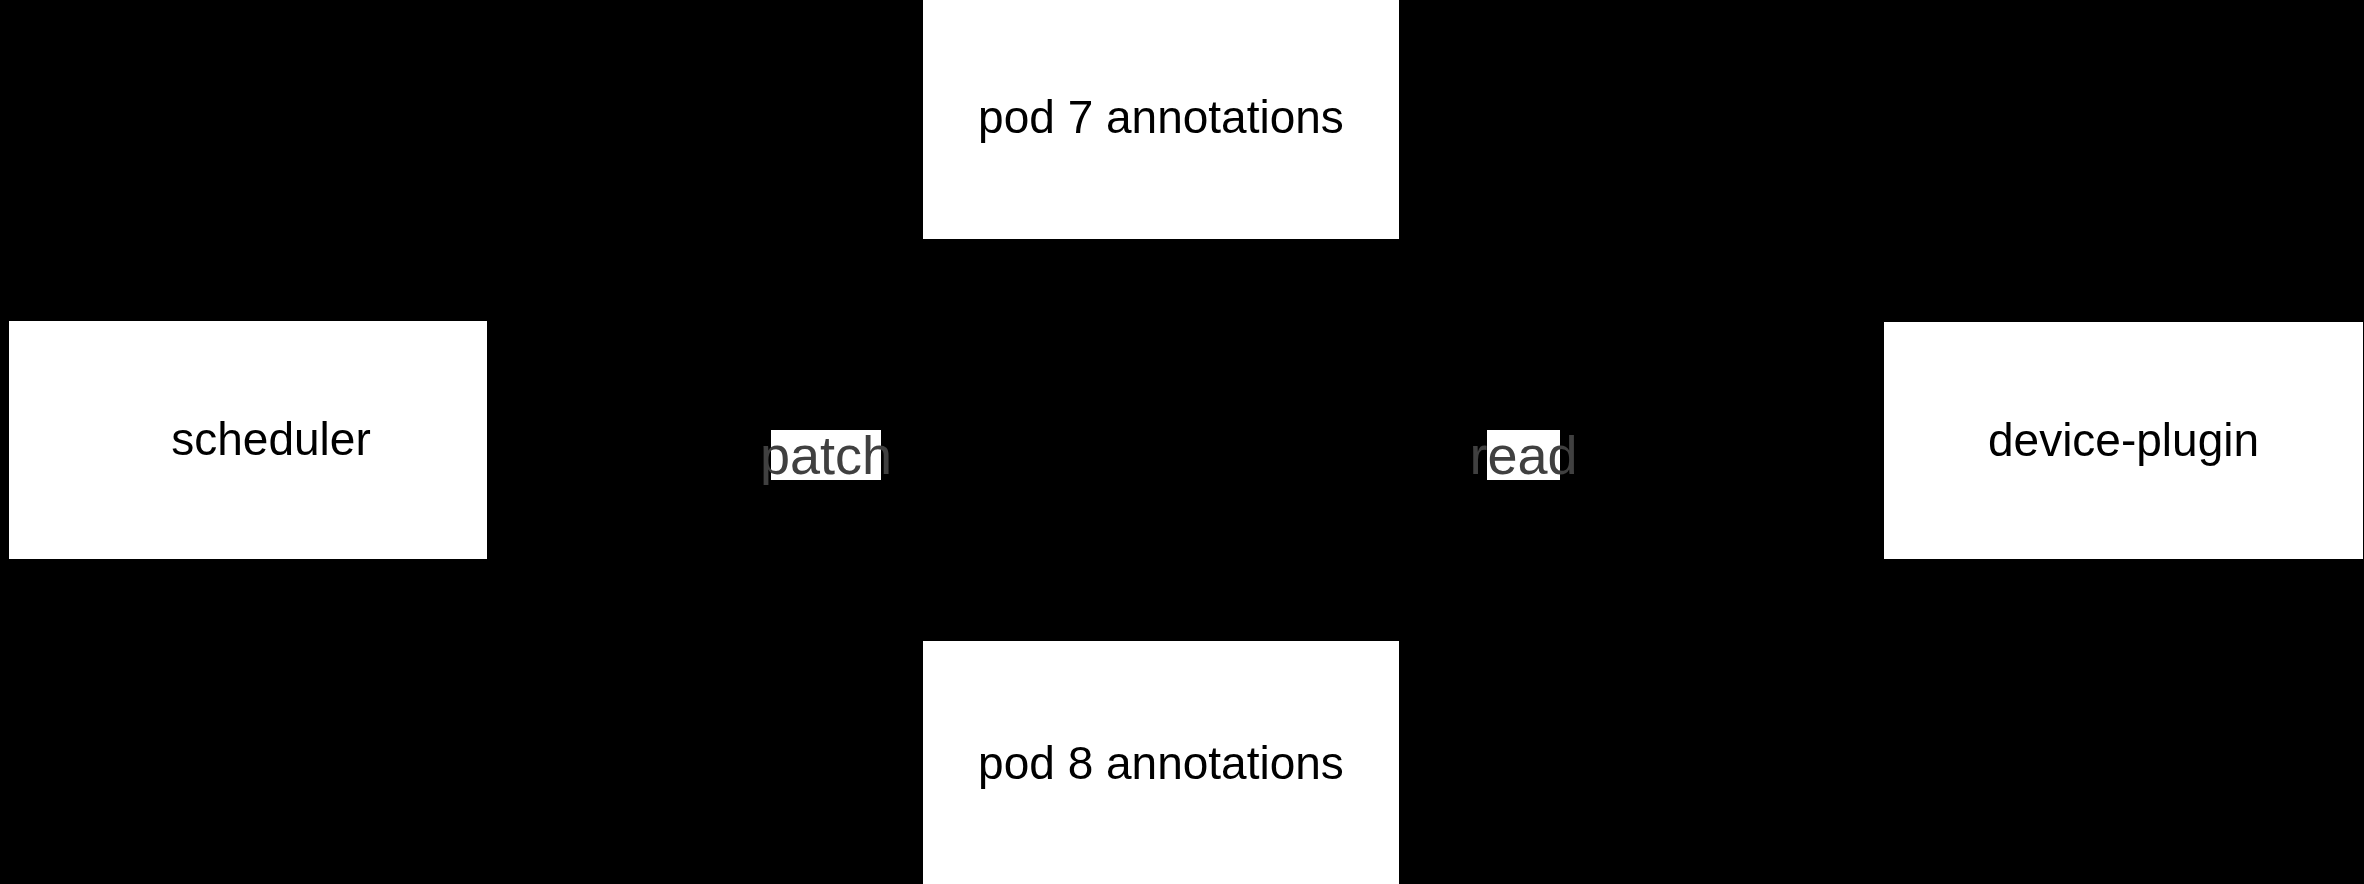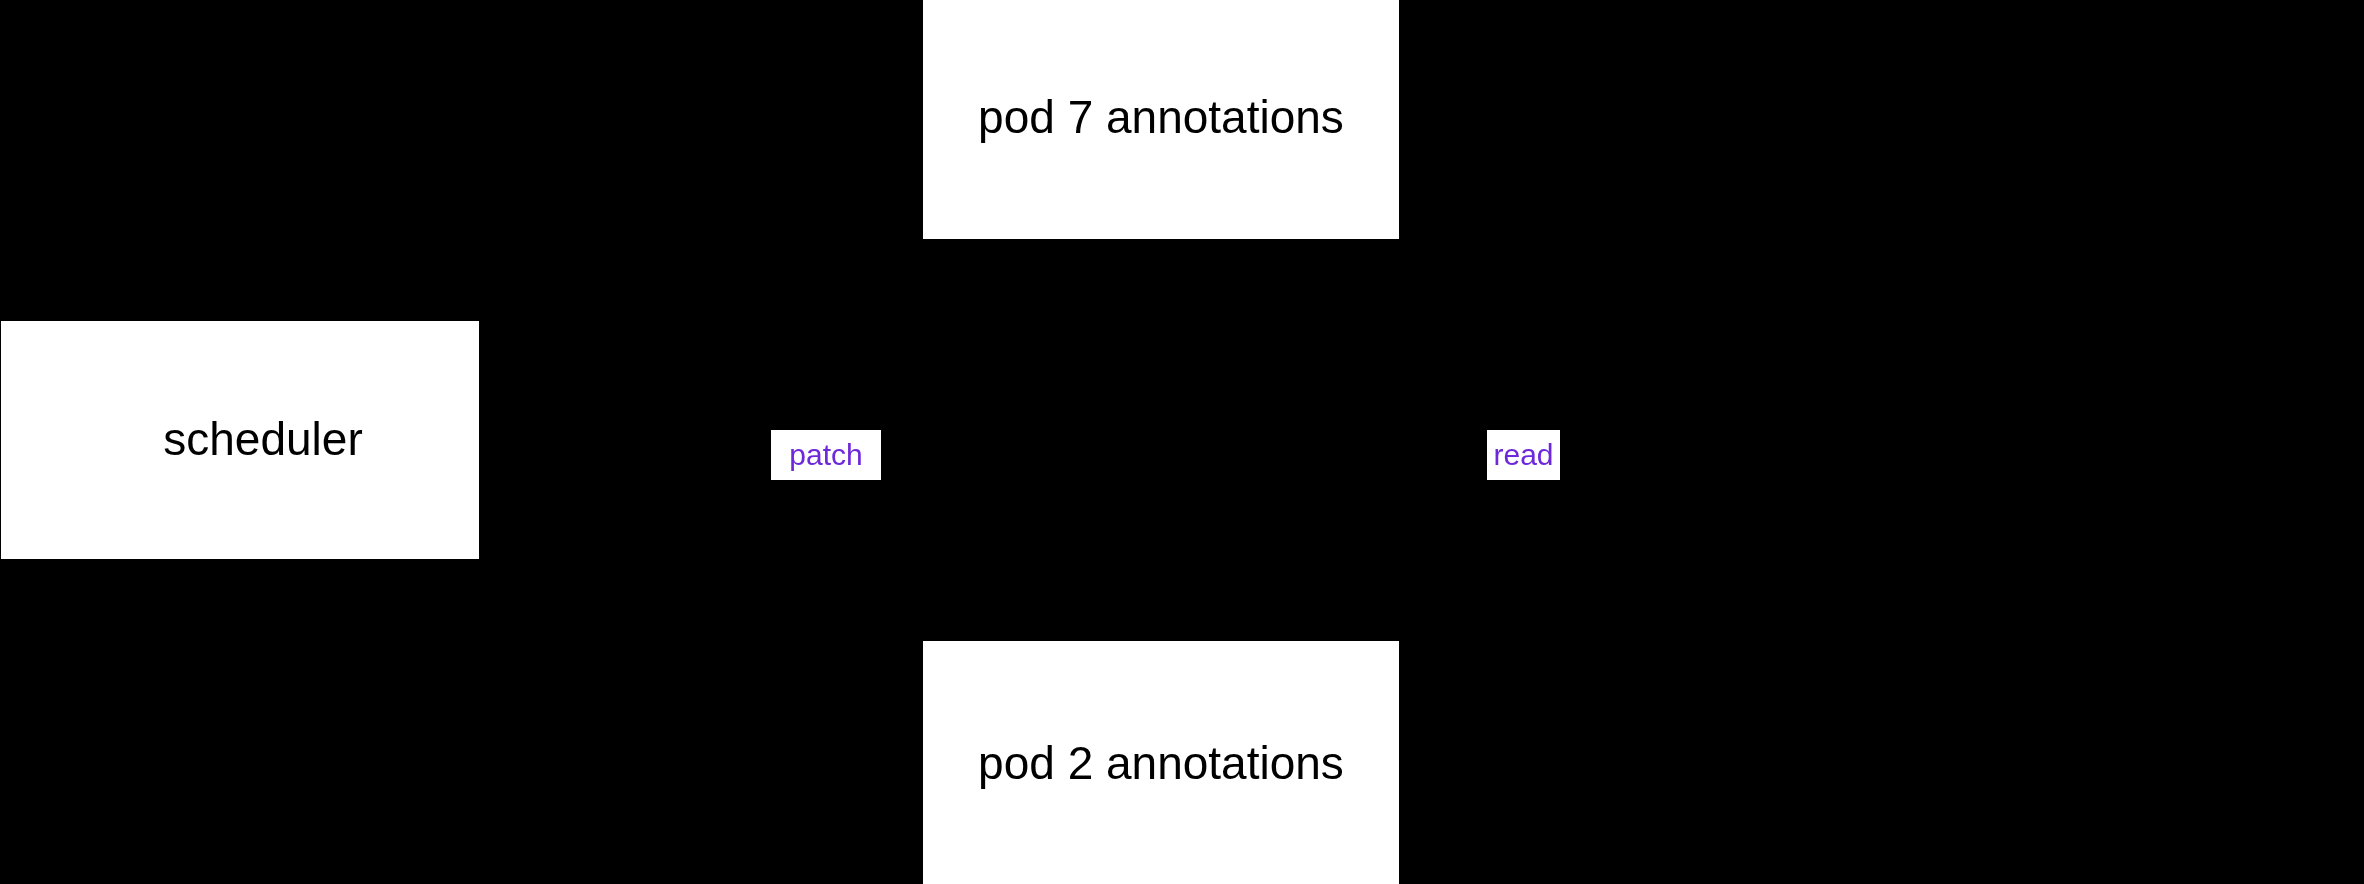--- a/index.html
+++ b/index.html
@@ -25,38 +25,38 @@
     justify-content: center;
     color: #000000;
     font-size: 46px;
     font-weight: 400;
     line-height: 1.2;
     white-space: nowrap;
   }
   .edge-label {
     position: absolute;
     background: #ffffff;
-    color: #6d28d9;
-    font-size: 30px;
+    color: #404040;
+    font-size: 54px;
     font-weight: 400;
     line-height: 1.15;
     padding: 1px 2px;
     box-sizing: border-box;
     display: flex;
     align-items: center;
     justify-content: center;
     white-space: nowrap;
   }
   .edge-line {
     position: absolute;
     background: #000000;
   }
 
   
-  #node-scheduler      { left: 0px;    top: 320px; width: 480px;  height: 240px; padding-left: 46px; }
+  #node-scheduler      { left: 8px;    top: 320px; width: 480px;  height: 240px; padding-left: 46px; }
   #node-pod1           { left: 922px;  top: -4px;  width: 478px;  height: 244px; }
   #node-pod2           { left: 922px;  top: 320px; width: 478px;  height: 240px; }
   #node-pod3           { left: 922px;  top: 640px; width: 478px;  height: 248px; }
   #node-device-plugin  { left: 1883px; top: 321px; width: 481px;  height: 239px; }
 
   
   #label-patch { left: 771px;  top: 430px; width: 110px; height: 50px; }
   #label-read  { left: 1487px; top: 430px; width: 73px;  height: 50px; }
 
   
@@ -74,23 +74,26 @@
   <div class="node" id="node-scheduler">
     <span>scheduler</span>
   </div>
 
   <div class="node" id="node-pod1">
     <span>pod 7 annotations</span>
   </div>
 
 
   <div class="node" id="node-pod3">
-    <span>pod 2 annotations</span>
+    <span>pod 8 annotations</span>
   </div>
 
+  <div class="node" id="node-device-plugin">
+    <span>device-plugin</span>
+  </div>
 
   <div class="edge-label" id="label-patch">
     <span>patch</span>
   </div>
 
   <div class="edge-label" id="label-read">
     <span>read</span>
   </div>
 
 </div>

